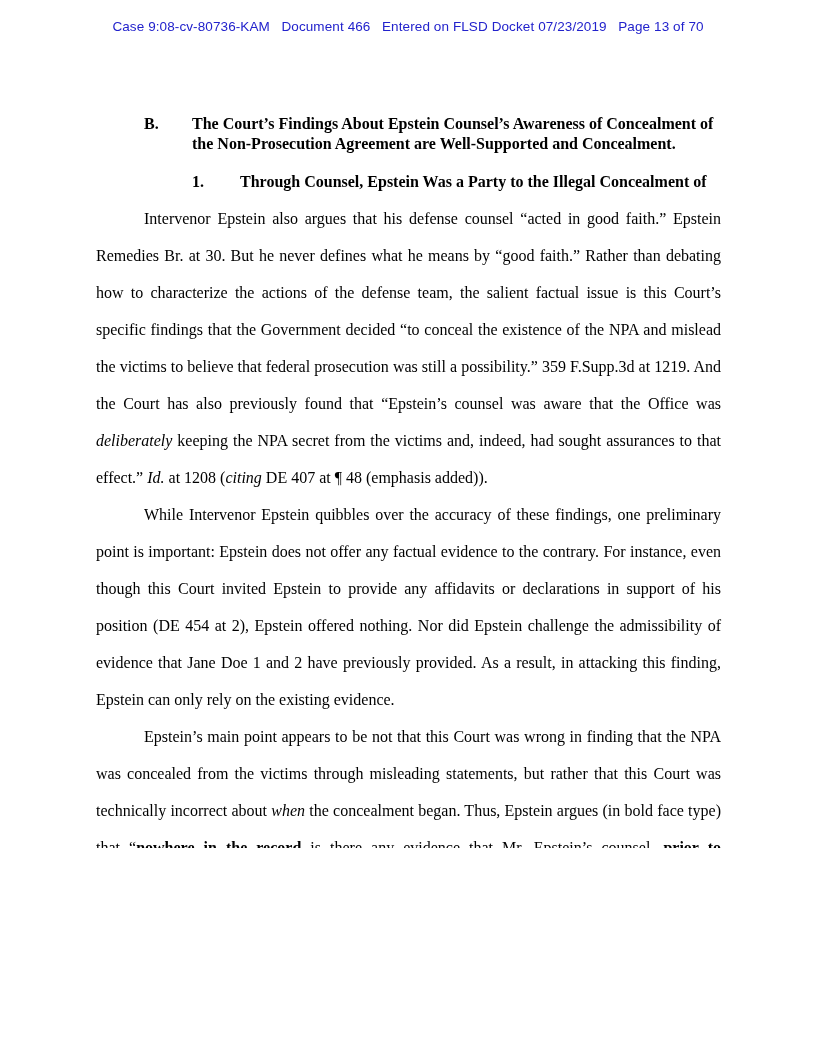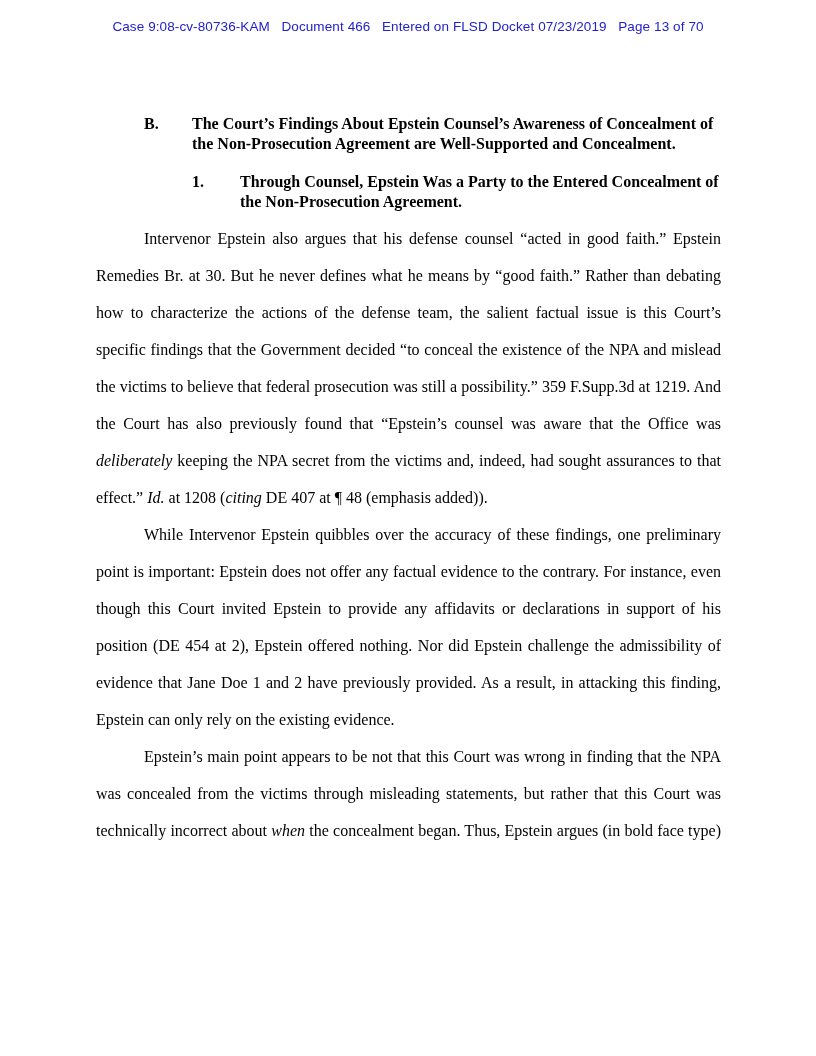--- a/index.html
+++ b/index.html
@@ -74,22 +74,21 @@
       <div class="hlabel">B.</div>
       <div class="htitle">
         <div>The Court’s Findings About Epstein Counsel’s Awareness of Concealment of</div>
         <div>the Non-Prosecution Agreement are Well-Supported and Concealment.</div>
       </div>
     </div>
 
     <div class="heading heading-1">
       <div class="hlabel">1.</div>
       <div class="htitle">
-        <div>Through Counsel, Epstein Was a Party to the Entered Concealment of</div>
-        <div>the Non-Prosecution Agreement.</div>
+        <div>Through Counsel, Epstein Was a Party to the Illegal Concealment of</div>
       </div>
     </div>
 
     <div class="paragraphs">
         <p class="body-para">Intervenor Epstein also argues that his defense counsel “acted in good faith.”  Epstein Remedies Br. at 30.  But he never defines what he means by “good faith.”  Rather than debating how to characterize the actions of the defense team, the salient factual issue is this Court’s specific findings that the Government decided “to conceal the existence of the NPA and mislead the victims to believe that federal prosecution was still a possibility.”  359 F.Supp.3d at 1219.  And the Court has also previously found that “Epstein’s counsel was aware that the Office was <em>deliberately</em> keeping the NPA secret from the victims and, indeed, had sought assurances to that effect.”  <em>Id.</em> at 1208 (<em>citing</em> DE 407 at ¶ 48 (emphasis added)).</p>
         <p class="body-para">While Intervenor Epstein quibbles over the accuracy of these findings, one preliminary point is important: Epstein does not offer any factual evidence to the contrary.  For instance, even though this Court invited Epstein to provide any affidavits or declarations in support of his position (DE 454 at 2), Epstein offered nothing.  Nor did Epstein challenge the admissibility of evidence that Jane Doe 1 and 2 have previously provided.  As a result, in attacking this finding, Epstein can only rely on the existing evidence.</p>
         <p class="body-para">Epstein’s main point appears to be not that this Court was wrong in finding that the NPA was concealed from the victims through misleading statements, but rather that this Court was technically incorrect about <em>when</em> the concealment began.  Thus, Epstein argues (in bold face type) that “<strong>nowhere in the record</strong> is there any evidence that Mr. Epstein’s counsel, <strong>prior to September</strong></p>
       </div>
 
   </div>

